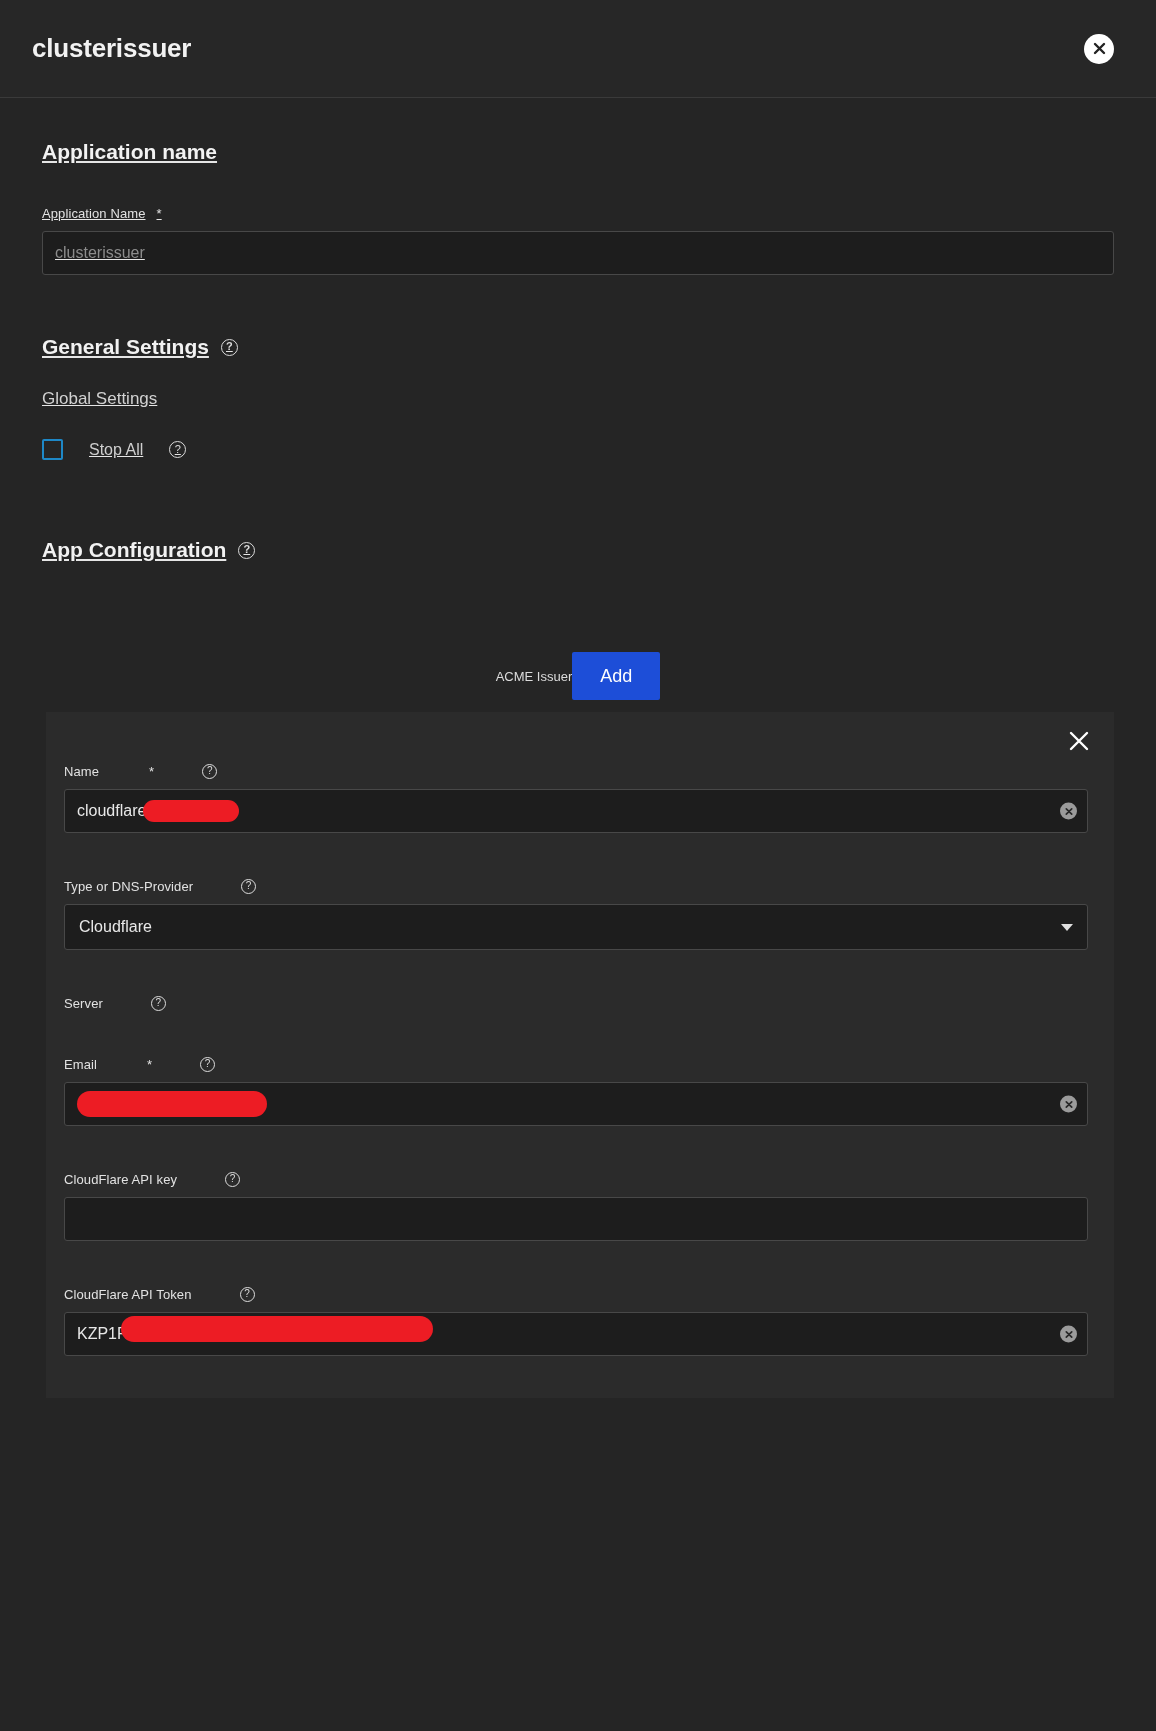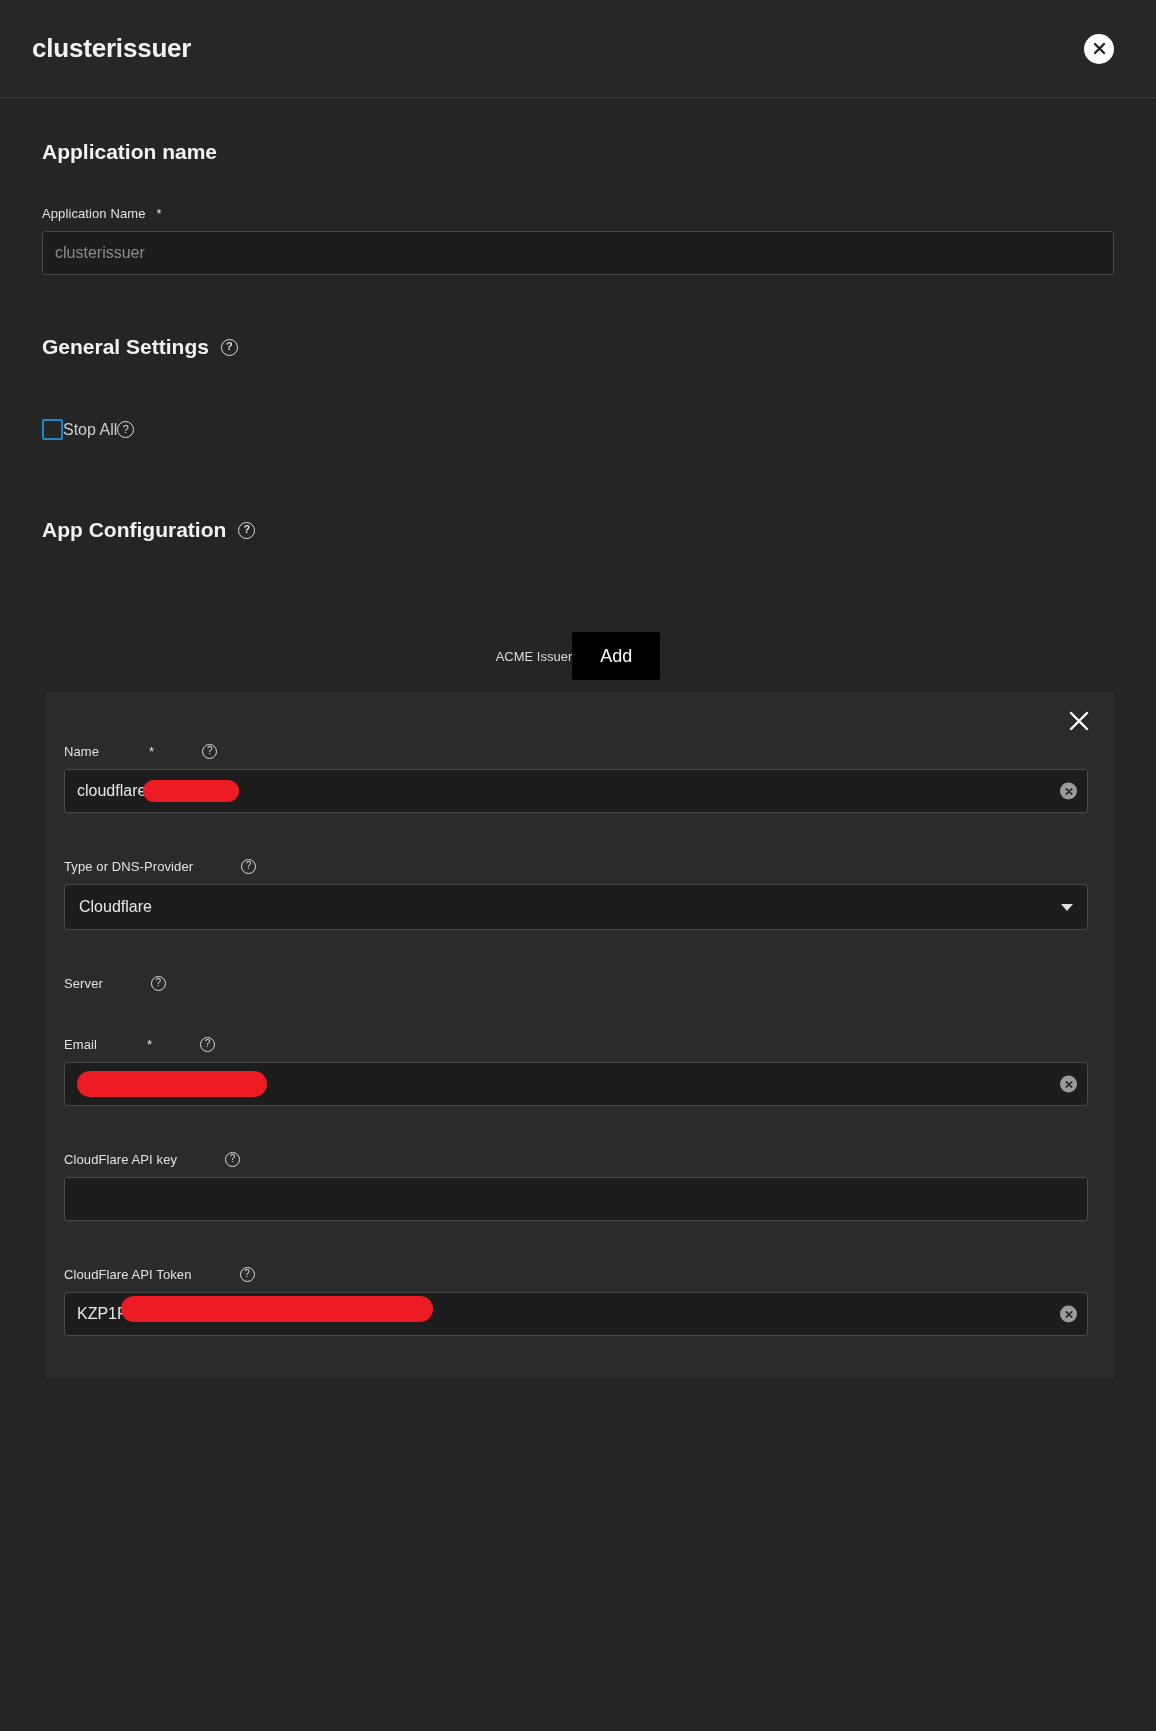--- a/index.html
+++ b/index.html
@@ -44,21 +44,21 @@
     justify-content: center;
     cursor: pointer;
   }
   .close-circle svg { display: block; }
 
   
   .modal-body {
     padding: 0 0 0 0;
   }
 
-  .section-pad { padding: 0 42px; }
+  .section-pad { padding: 0 42px; text-decoration: underline; }
 
   h2.section-title {
     font-size: 21px;
     font-weight: bold;
     color: #f2f2f2;
     margin: 0;
     display: flex;
     align-items: center;
     gap: 12px;
   }
@@ -146,21 +146,21 @@
     display: flex;
     align-items: center;
     justify-content: center;
     cursor: pointer;
   }
 
   
   .checkbox-row {
     display: flex;
     align-items: center;
-    gap: 0;
+    gap: 26px;
   }
   .checkbox-box {
     width: 21px;
     height: 21px;
     border: 2.5px solid #1e88c7;
     border-radius: 2px;
     background: transparent;
     cursor: pointer;
     flex: none;
   }
@@ -171,21 +171,21 @@
 
   
   .acme-row {
     display: flex;
     align-items: center;
     justify-content: center;
     padding: 0 42px 0 42px;
   }
   .acme-label { font-size: 13px; color: #dcdcdc; }
   .btn-add {
-    background: #000000;
+    background: #1d4ed8;
     color: #ffffff;
     border: none;
     width: 88px;
     height: 48px;
     font-size: 18px;
     font-family: "Liberation Sans", sans-serif;
     cursor: pointer;
     border-radius: 2px;
   }
 
@@ -273,20 +273,21 @@
   <div class="spacer-60"></div>
 
   <div class="section-pad">
     <h2 class="section-title">
       <span>General Settings</span>
       <span class="help-icon">?</span>
     </h2>
 
     <div class="spacer-30"></div>
 
+    <div class="sub-label">Global Settings</div>
 
     <div class="spacer-30"></div>
 
     <div class="checkbox-row">
       <div class="checkbox-box"></div>
       <div class="checkbox-text">Stop All</div>
       <span class="help-icon">?</span>
     </div>
   </div>
 

